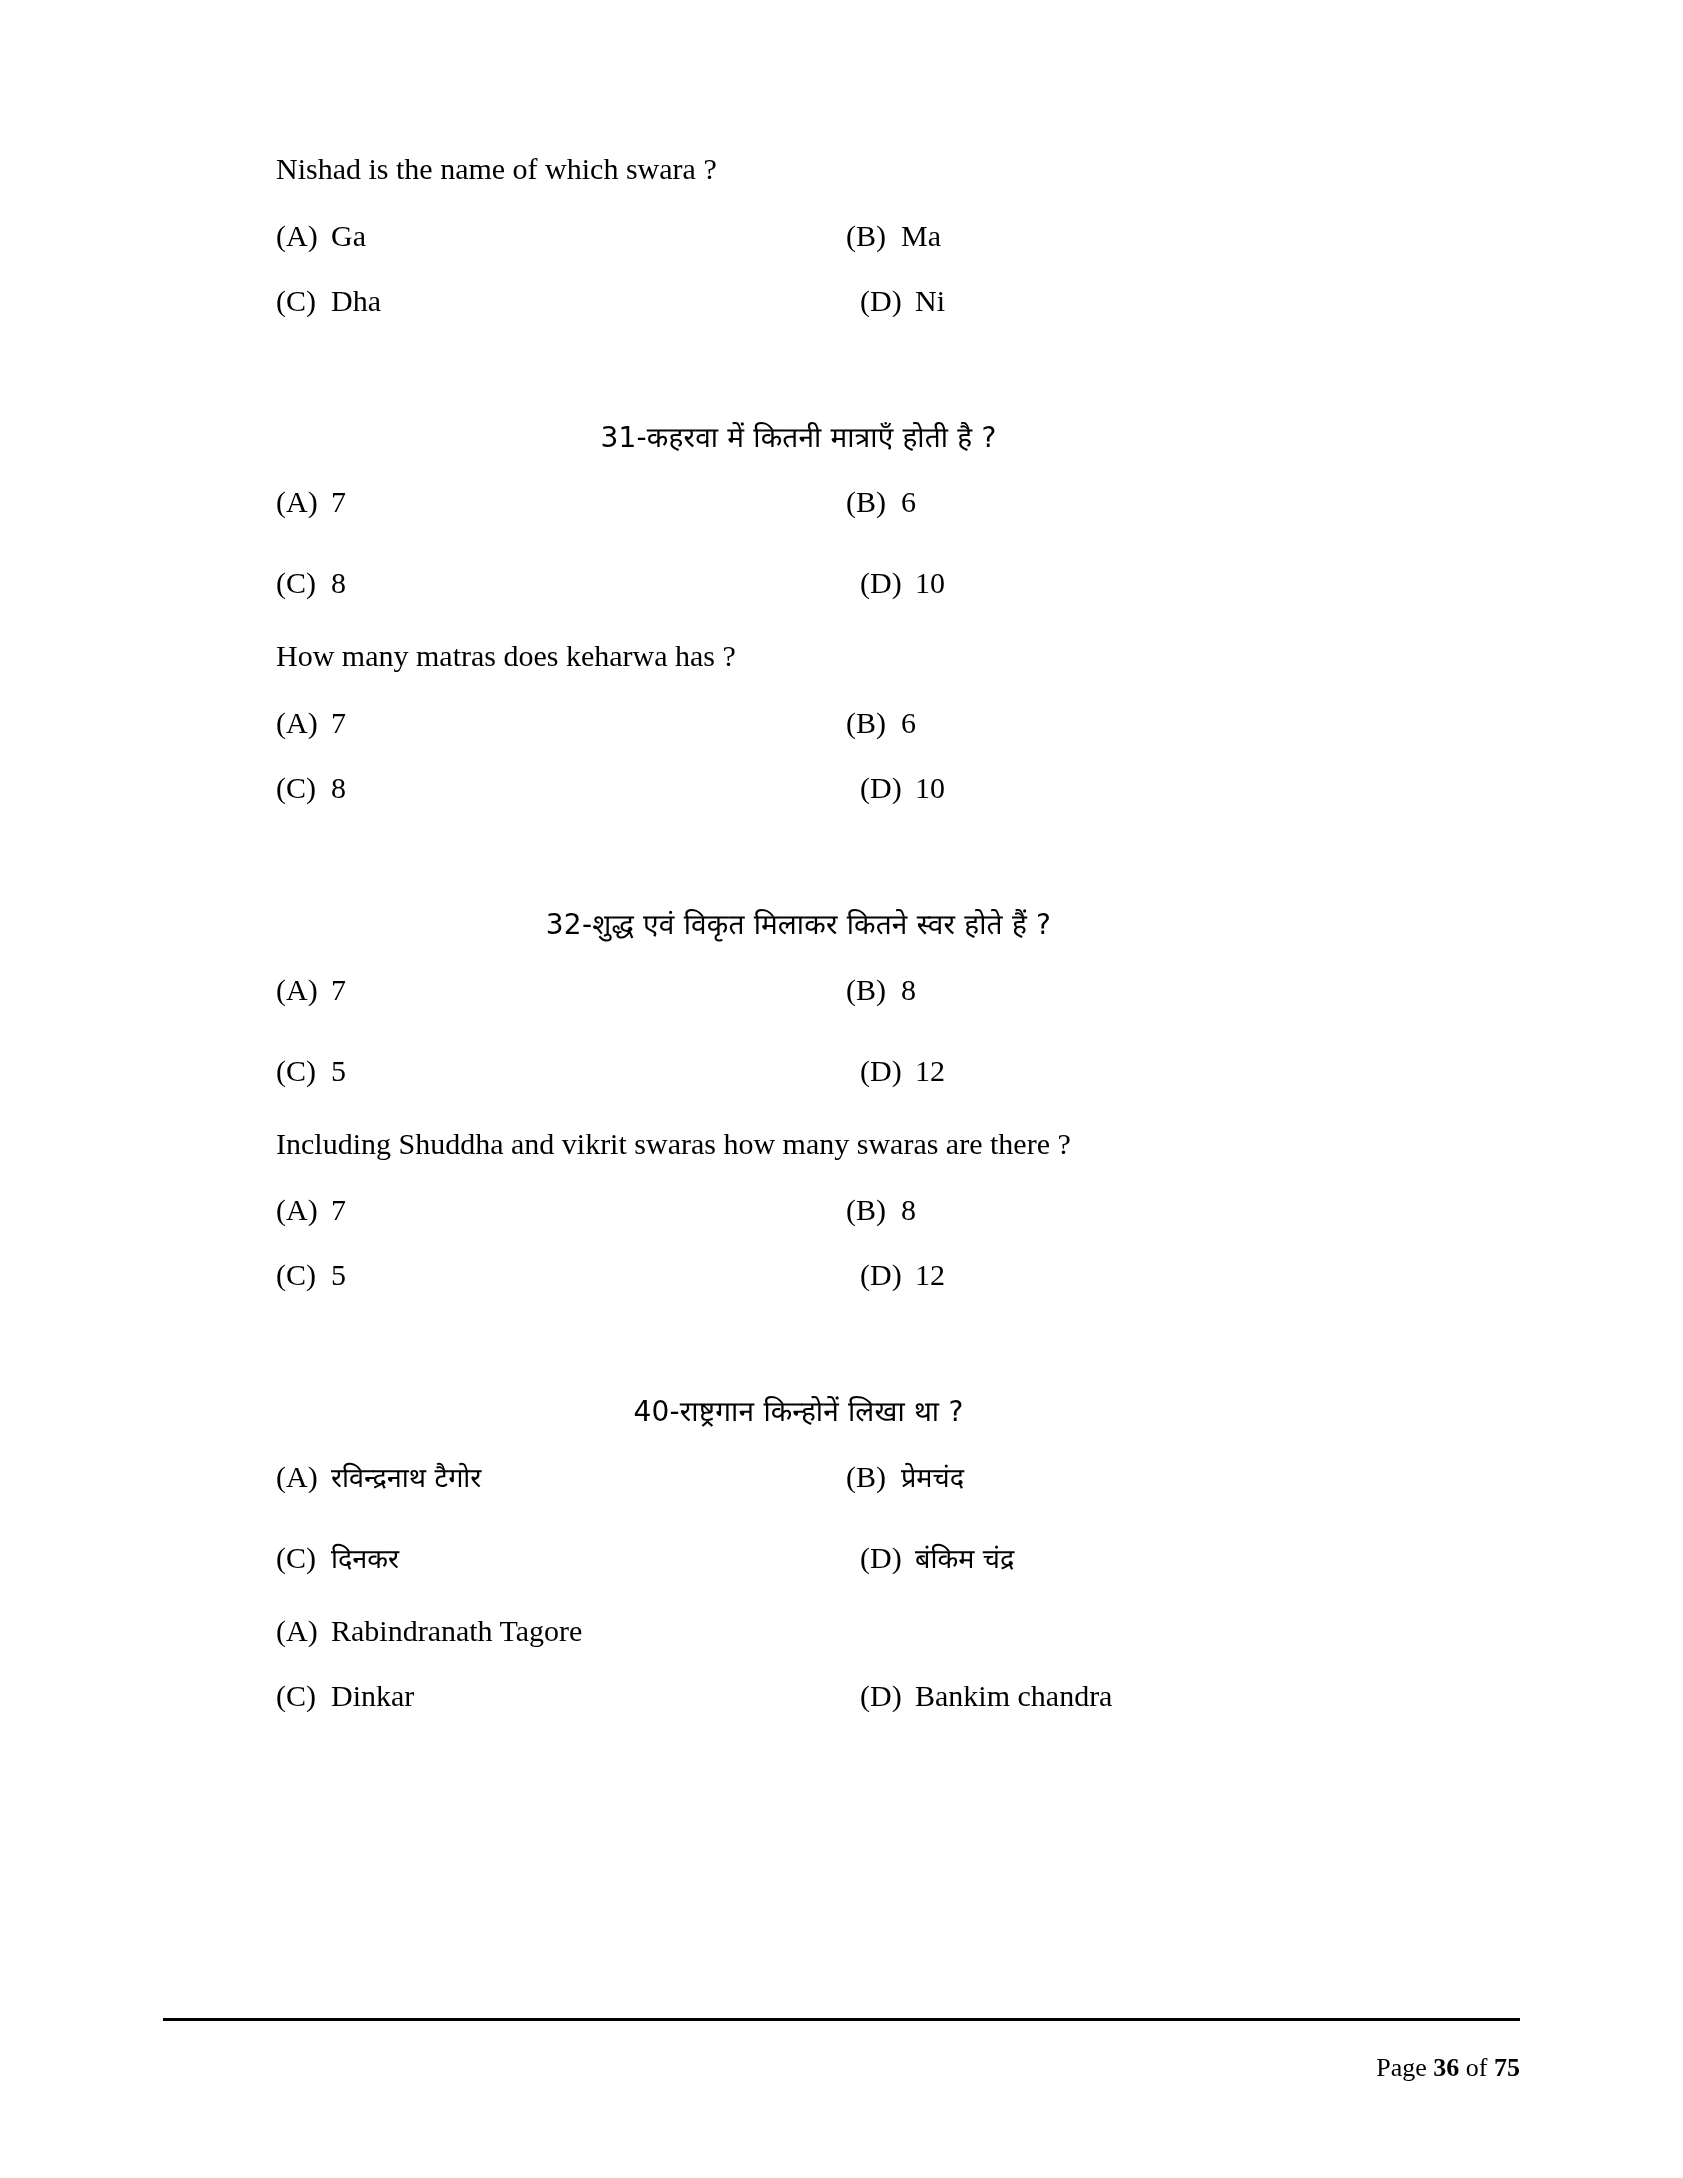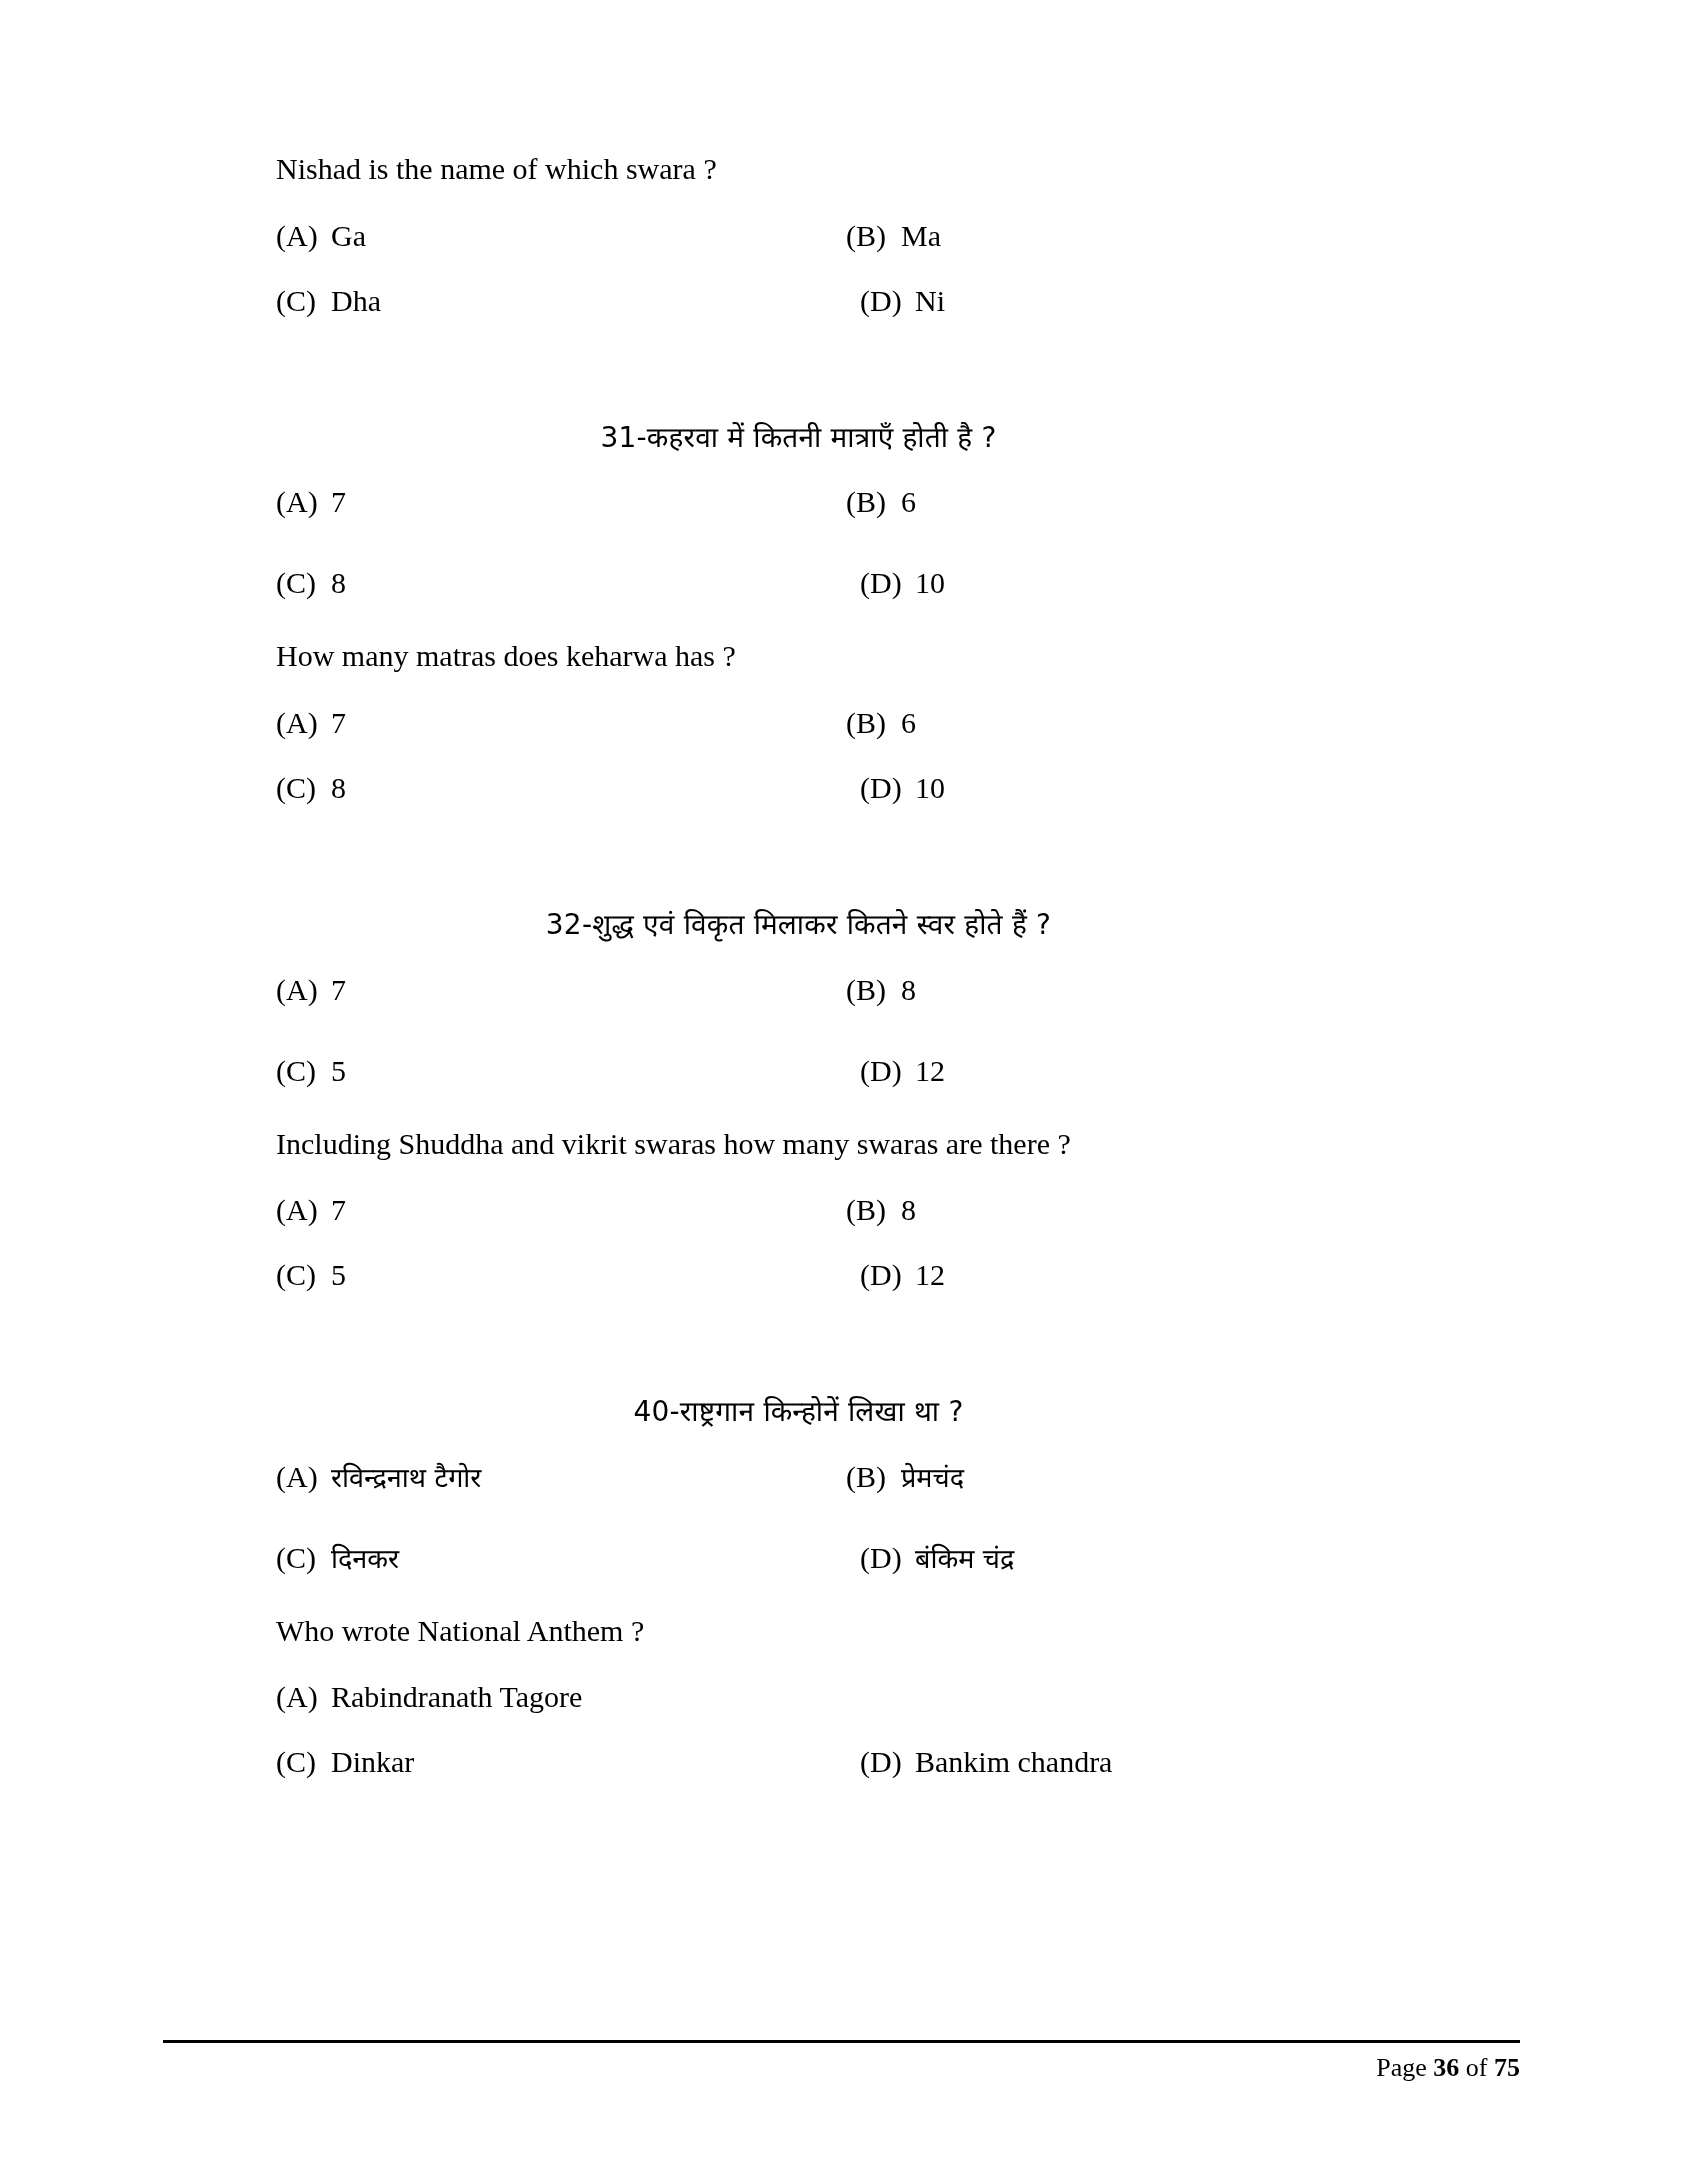--- a/index.html
+++ b/index.html
@@ -99,21 +99,21 @@
     right: 163px;
     bottom: 95px;
   }
   .footer-rule {
     border-top: 3px solid #000000;
     width: 100%;
   }
   .footer-text {
     text-align: right;
     font-size: 26px;
-    padding-top: 10px;
+    padding-top: 32px;
     font-family: "Liberation Serif", serif;
   }
   .footer-text .bold {
     font-weight: bold;
   }
 </style>
 </head>
 <body>
 
 <div class="page">
@@ -254,21 +254,20 @@
             <span class="lbl">(C)</span><span class="val">दिनकर</span>
           </div>
           <div class="opt hindi">
             <span class="lbl">(D)</span><span class="val">बंकिम चंद्र</span>
           </div>
         </div>
       </div>
 
       <div class="gap-md"></div>
 
-      <p class="qtext english">Who wrote National Anthem ?</p>
       <div class="options">
         <div class="optrow">
           <div class="opt latin">
             <span class="lbl">(A)</span><span class="val">Rabindranath Tagore</span>
           </div>
         </div>
         <div class="optrow">
           <div class="opt latin">
             <span class="lbl">(C)</span><span class="val">Dinkar</span>
           </div>

